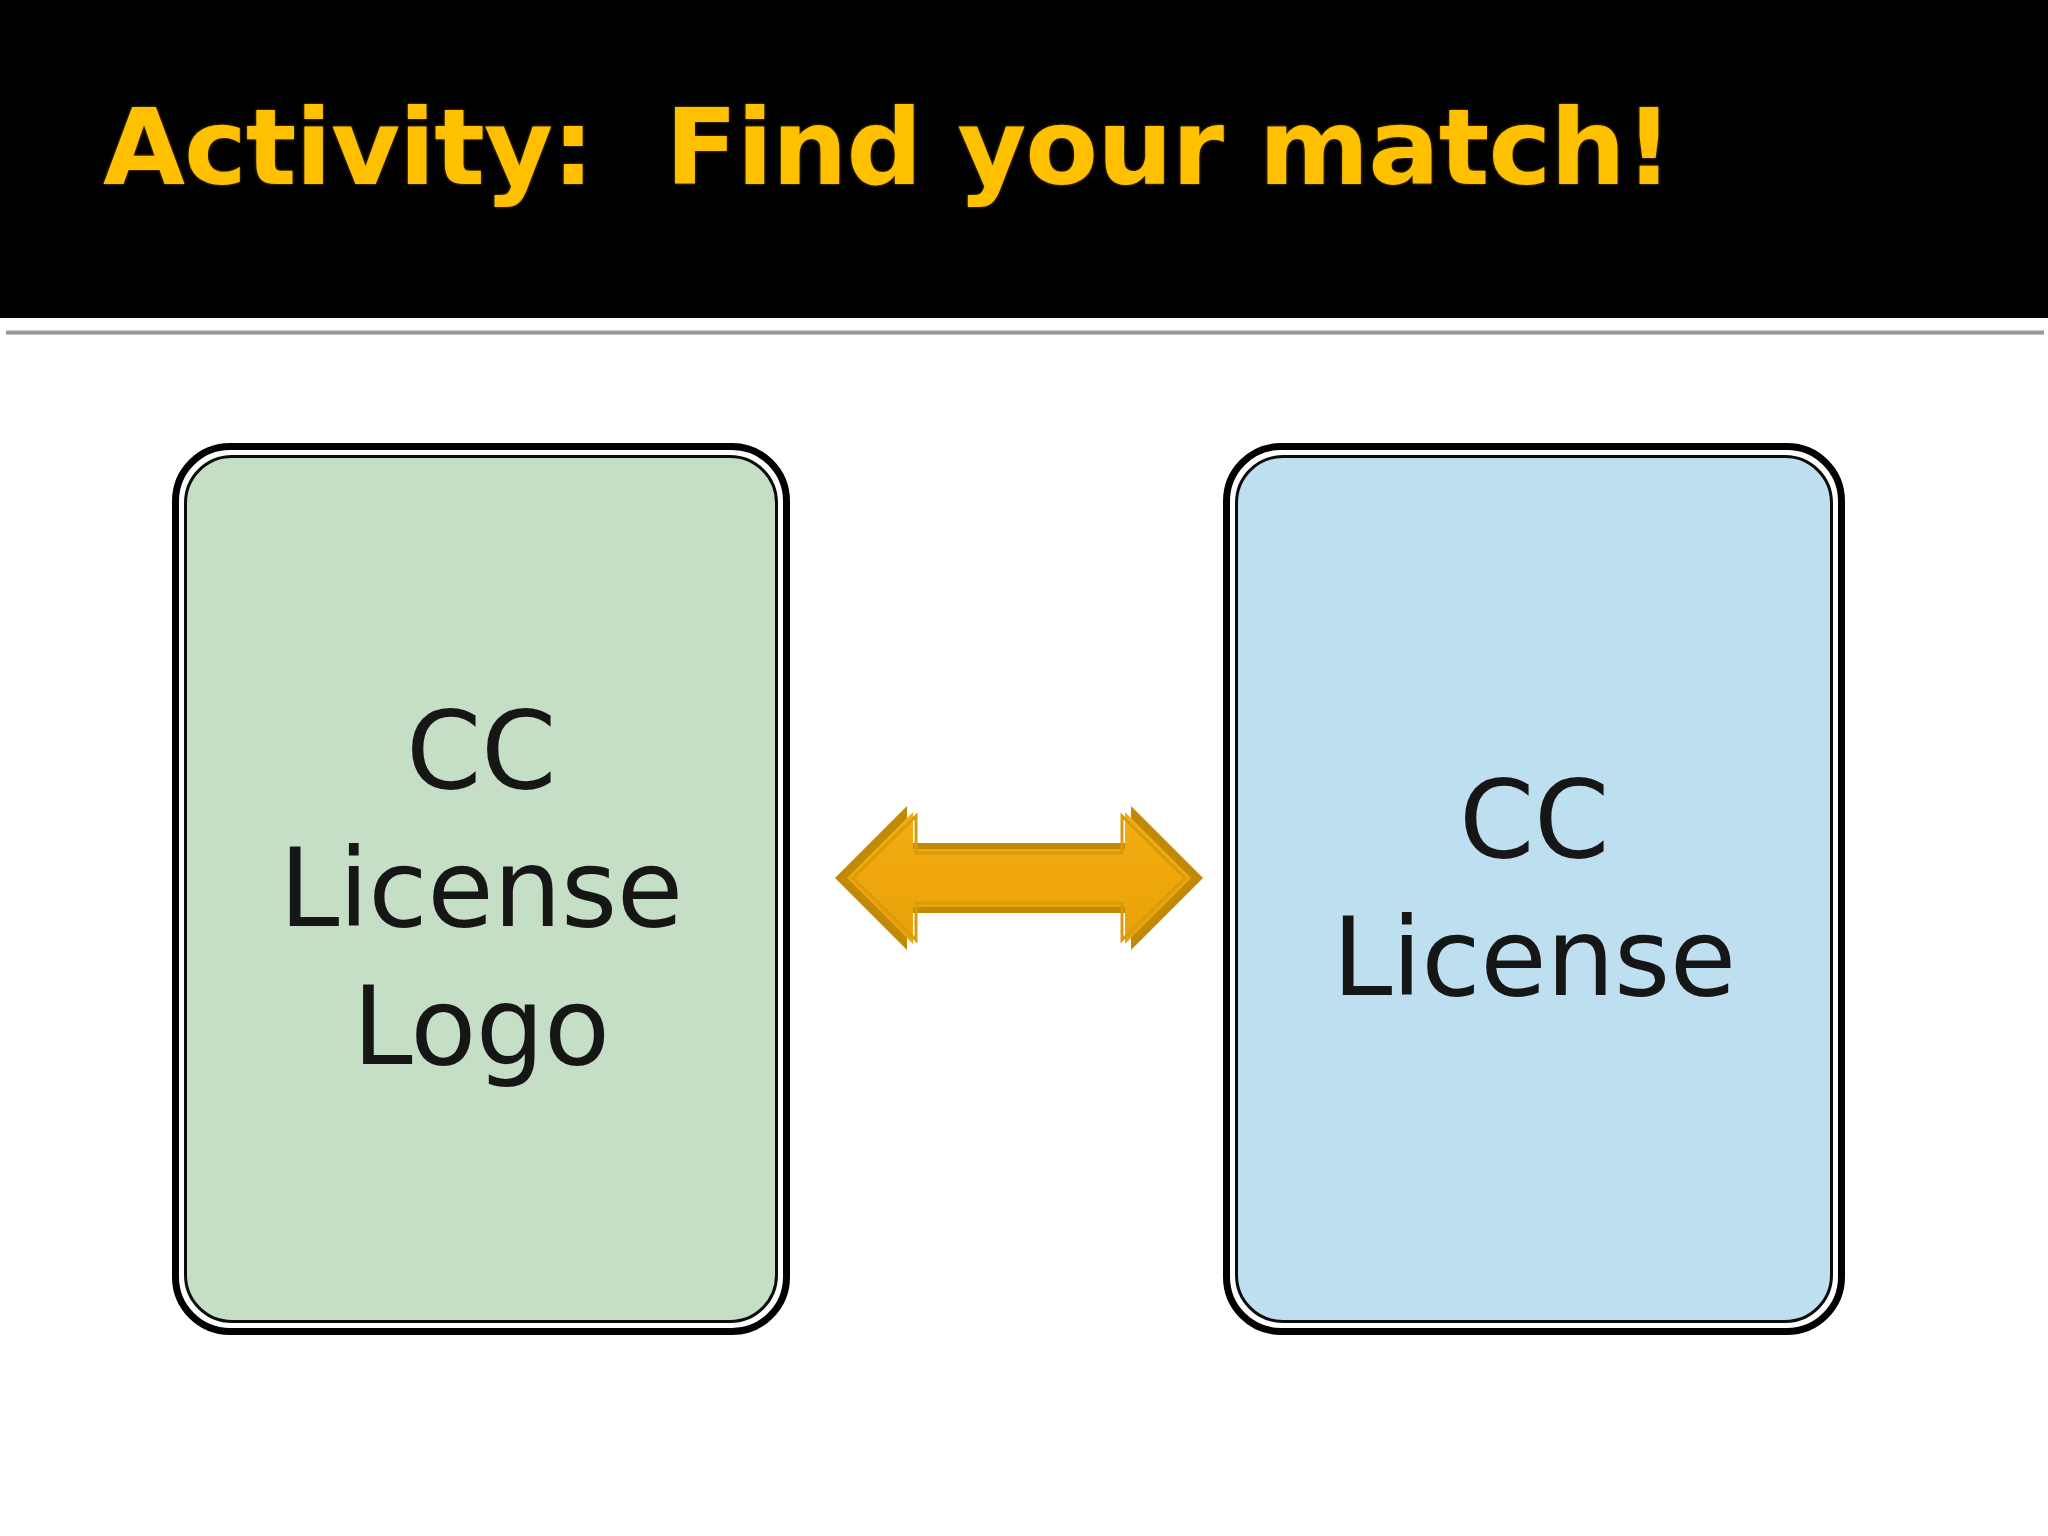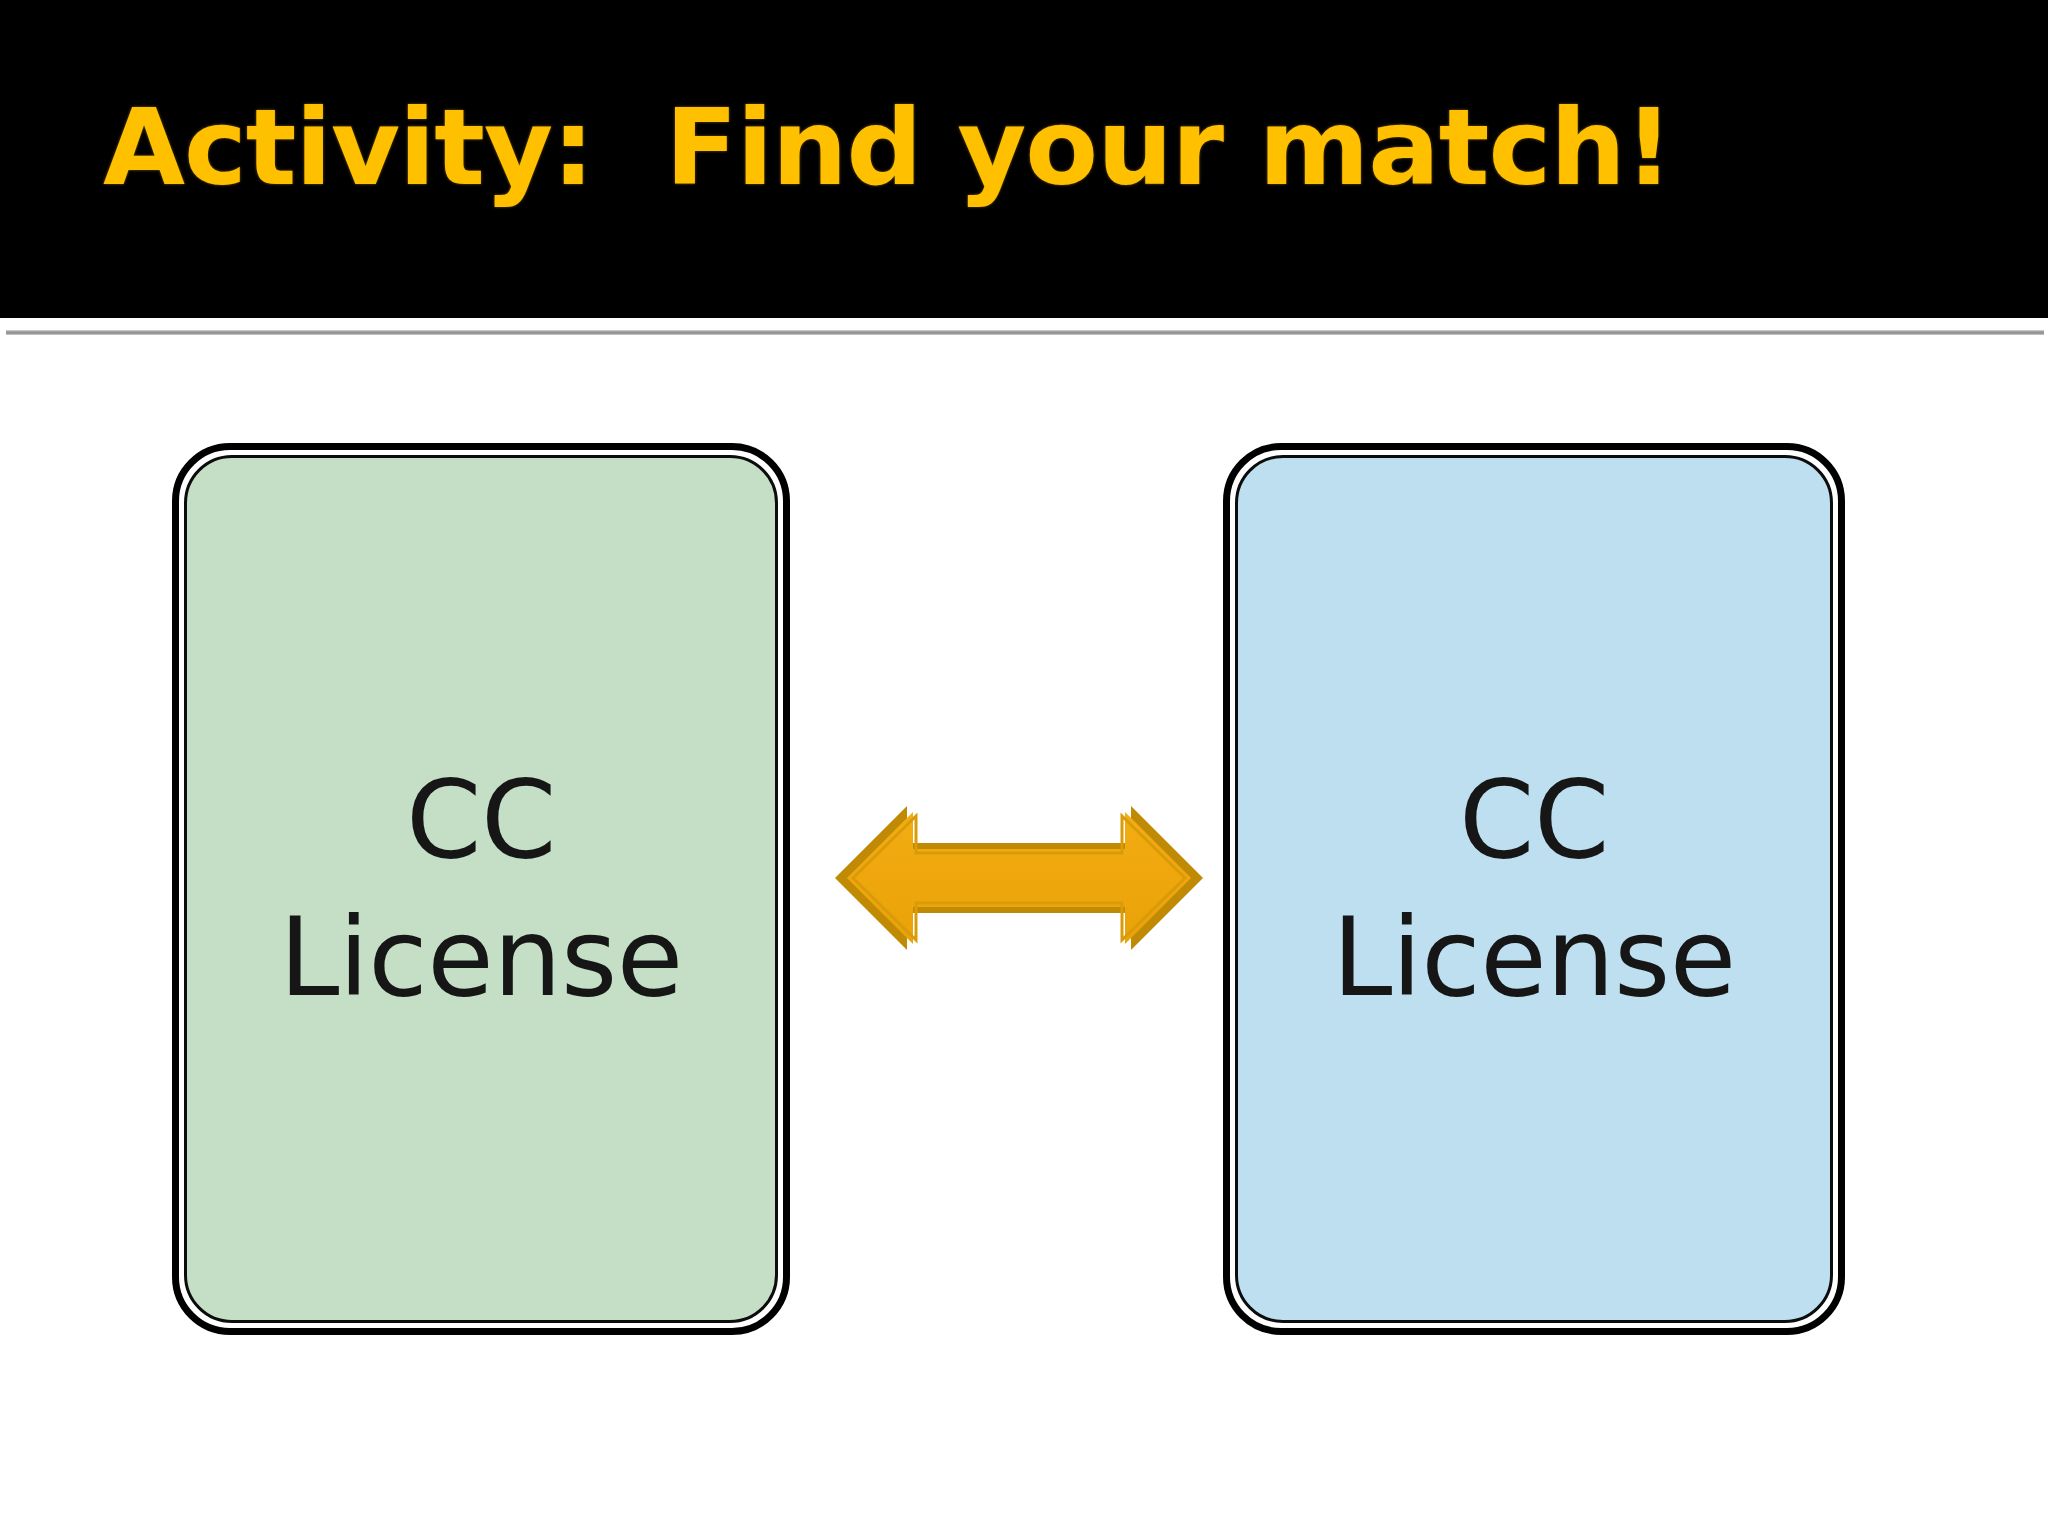--- a/index.html
+++ b/index.html
@@ -132,20 +132,21 @@
   <div class="header-band"></div>
   <div class="slide-title">Activity:  Find your match!</div>
   <div class="header-rule"></div>
 
   <div class="card-area">
 
     <div class="card card-green">
       <div class="card-inner">
         <div class="card-line">CC</div>
         <div class="card-line">License</div>
+        <div class="card-line">Logo</div>
       </div>
     </div>
 
     <div class="arrow-wrap">
       <svg viewBox="0 0 372 180" xmlns="http://www.w3.org/2000/svg" aria-hidden="true">
         <defs>
           <linearGradient id="arrowFill" x1="0" y1="0" x2="0" y2="1">
             <stop offset="0%" stop-color="#F2AE14"></stop>
             <stop offset="45%" stop-color="#EFA70D"></stop>
             <stop offset="100%" stop-color="#E8A309"></stop>

